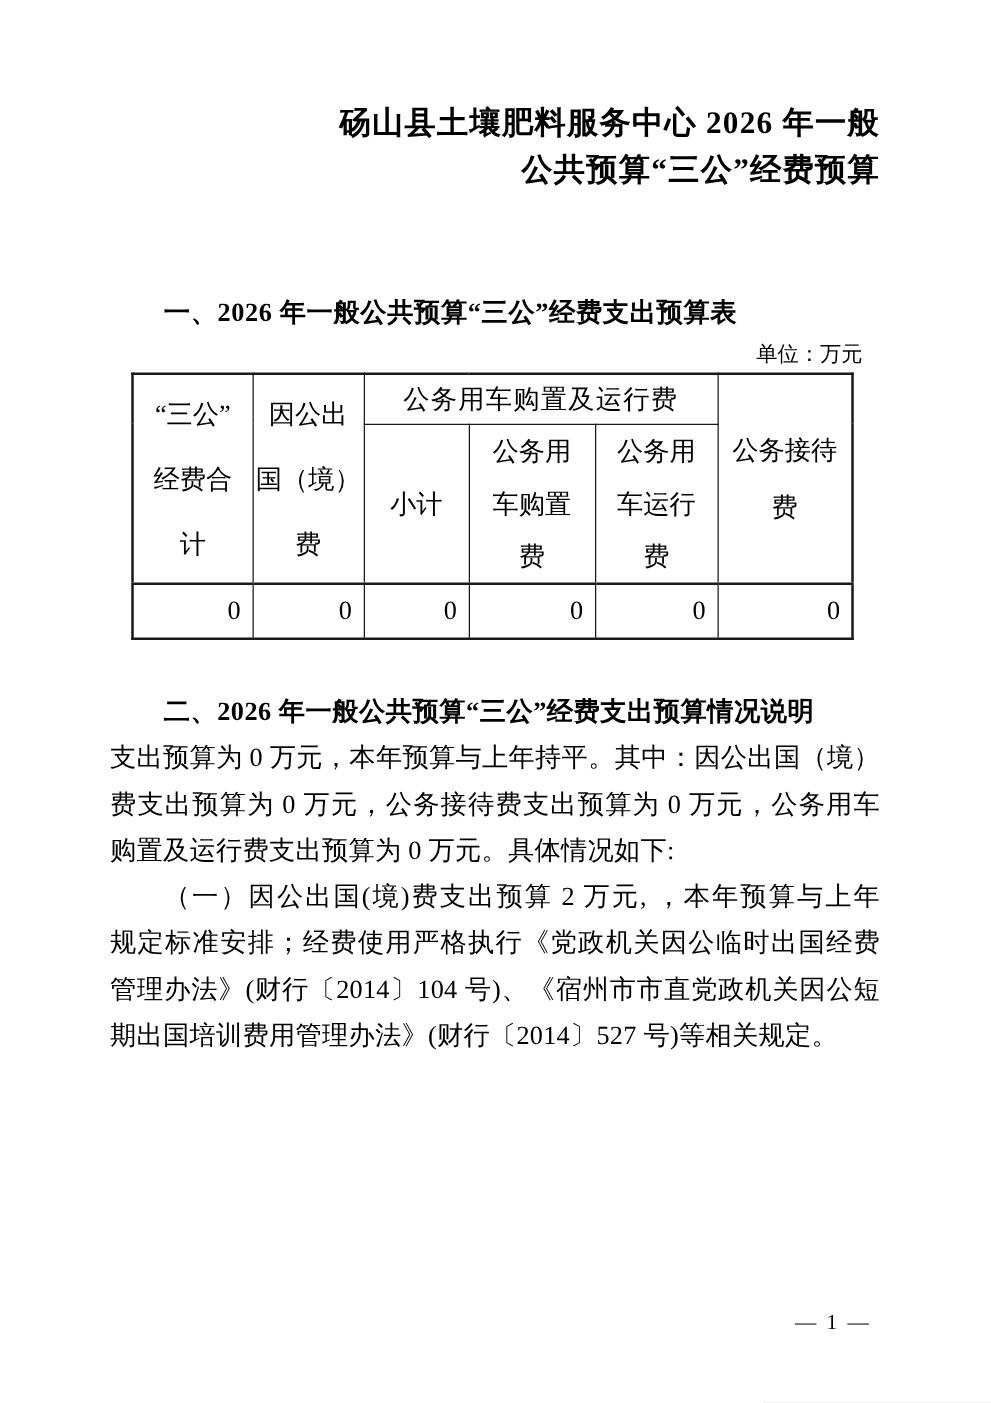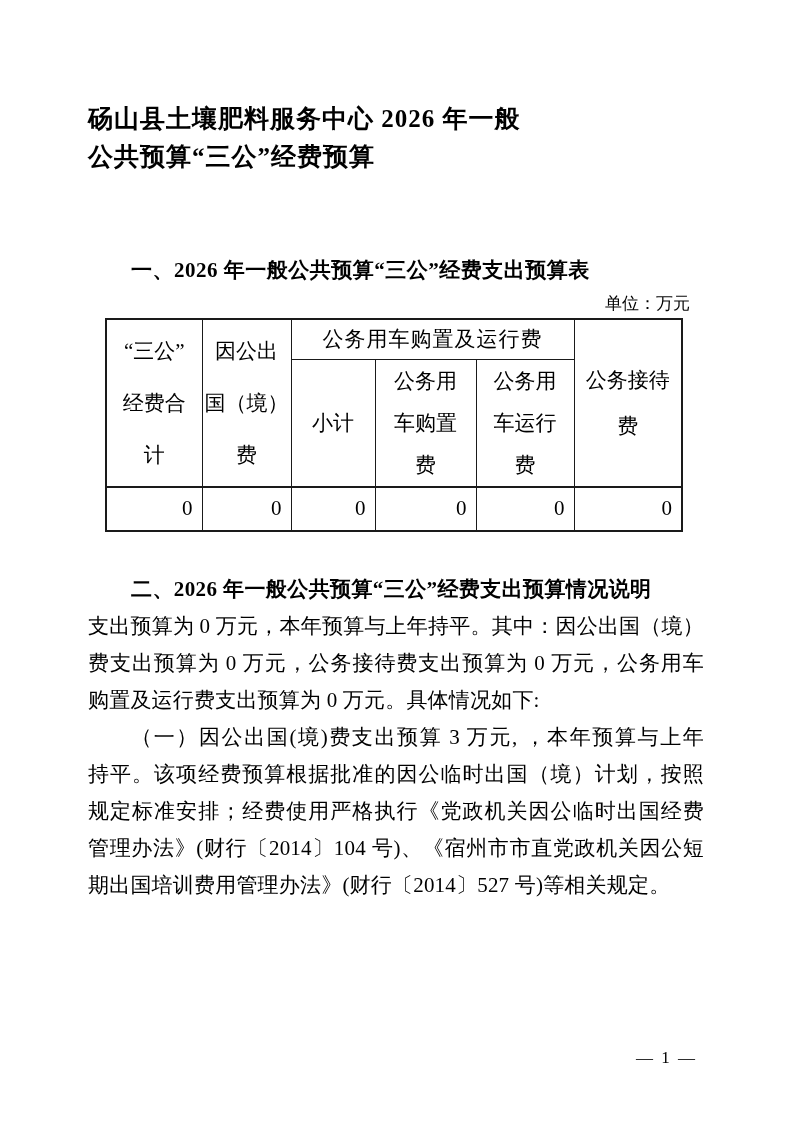--- a/index.html
+++ b/index.html
@@ -14,22 +14,22 @@
     font-family: "Liberation Serif", "DejaVu Serif", serif;
     overflow: hidden;
   }
   .content {
     position: absolute;
     left: 88px;
     top: 0;
     width: 616px;
   }
   .doc-title {
-    margin-top: 100px;
-    text-align: left;
+    margin-top: 80px;
+    text-align: right;
     font-size: 25px;
     font-weight: 700;
     line-height: 38px;
     letter-spacing: 1px;
   }
   .section-heading1 {
     margin-top: 76px;
     font-size: 21px;
     font-weight: 600;
     line-height: 37px;
@@ -144,22 +144,21 @@
         <td>0</td>
       </tr>
     </tbody>
       </table>
 
     <div class="body-block">
       <div class="bline section-heading2 ind">二、2026 年一般公共预算“三公”经费支出预算情况说明</div>
       <div class="bline fill">支出预算为 0 万元，本年预算与上年持平。其中：因公出国（境）</div>
       <div class="bline fill">费支出预算为 0 万元，公务接待费支出预算为 0 万元，公务用车</div>
       <div class="bline">购置及运行费支出预算为 0 万元。具体情况如下:</div>
-      <div class="bline ind fill">（一）因公出国(境)费支出预算 3 万元,  ，本年预算与上年</div>
-      <div class="bline fill">持平。该项经费预算根据批准的因公临时出国（境）计划，按照</div>
+      <div class="bline ind fill">（一）因公出国(境)费支出预算 2 万元,  ，本年预算与上年</div>
       <div class="bline fill">规定标准安排；经费使用严格执行《党政机关因公临时出国经费</div>
       <div class="bline fill">管理办法》(财行〔2014〕104 号)、《宿州市市直党政机关因公短</div>
       <div class="bline">期出国培训费用管理办法》(财行〔2014〕527 号)等相关规定。</div>
     </div>
 
   </div>
 
   <div class="page-number">— 1 —</div>
 </div>
 

